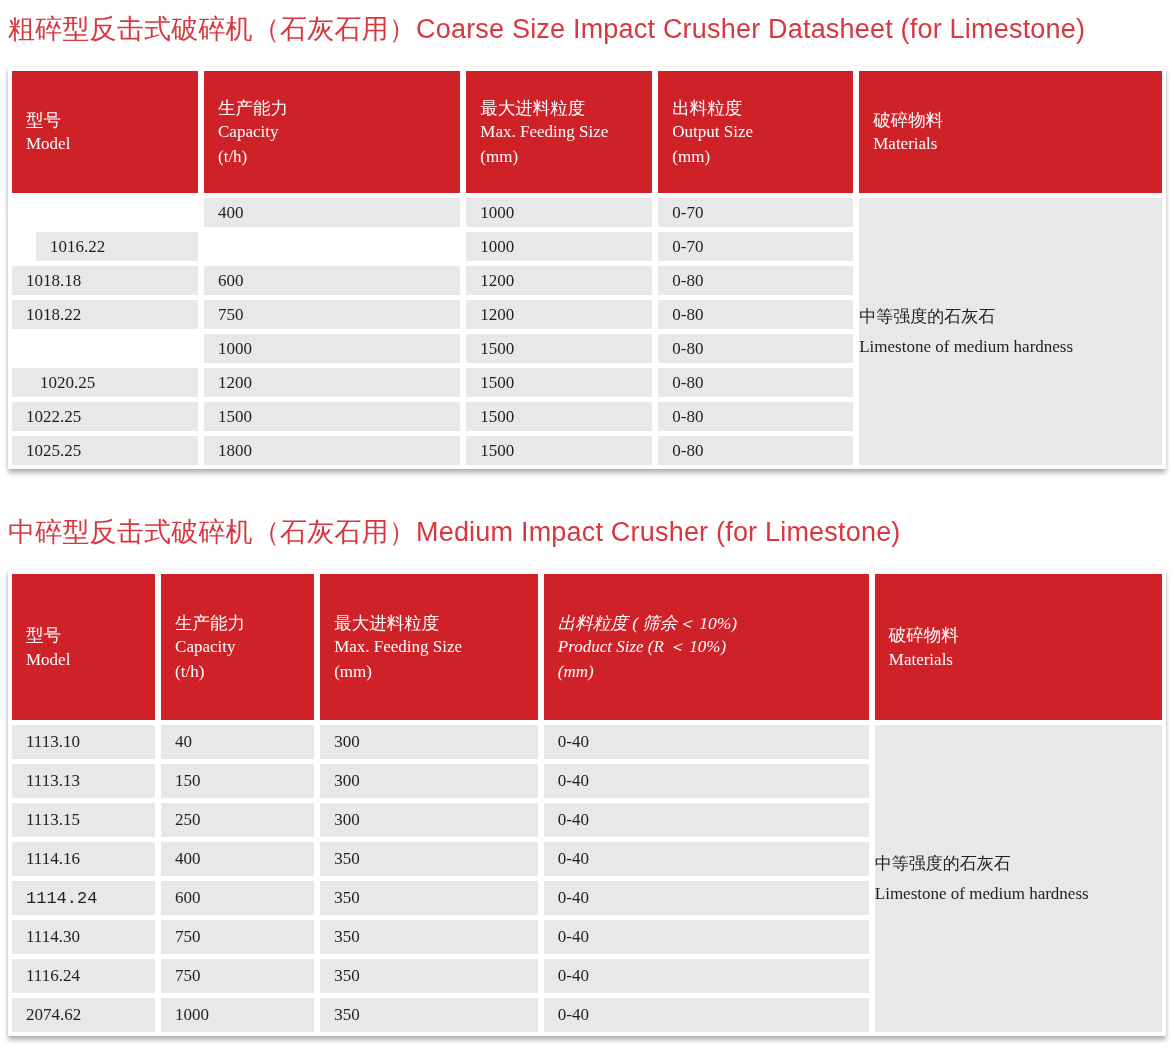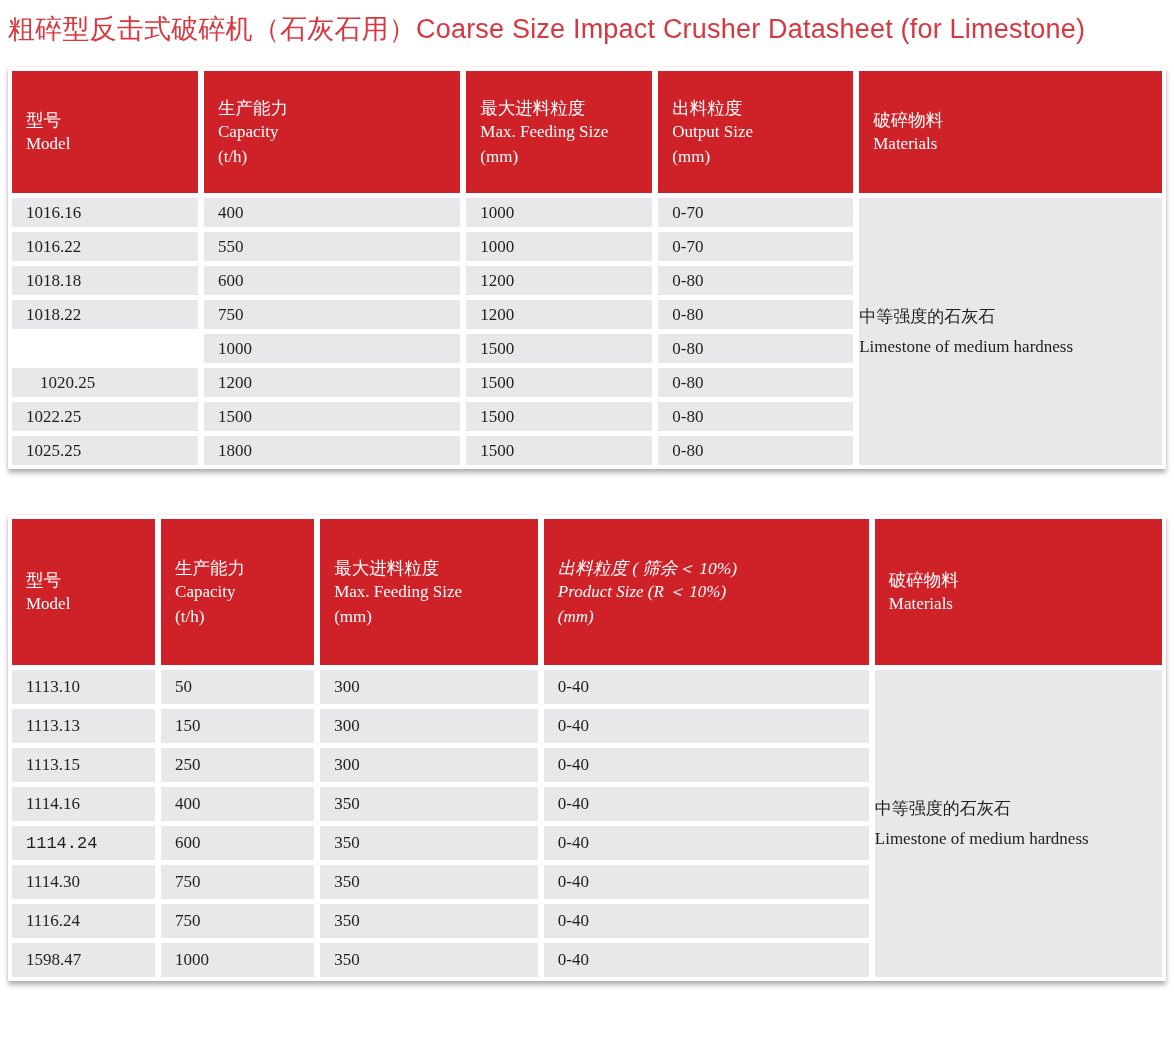--- a/index.html
+++ b/index.html
@@ -83,26 +83,24 @@
         </div>
         <div class="hcell" style="grid-area: 1 / 4;">
           <div class="zh">出料粒度</div>
           <div class="en">Output Size</div>
           <div class="unit">(mm)</div>
         </div>
         <div class="hcell" style="grid-area: 1 / 5;">
           <div class="zh">破碎物料</div>
           <div class="en">Materials</div>
         </div>
-        <div class="bcell" style="grid-area: 2 / 1;">1016.16</div>
         <div class="bcell" style="grid-area: 2 / 2;">400</div>
         <div class="bcell" style="grid-area: 2 / 3;">1000</div>
         <div class="bcell" style="grid-area: 2 / 4;">0-70</div>
-        <div class="bcell" style="grid-area: 3 / 1;">1016.22</div>
-        <div class="bcell" style="grid-area: 3 / 2;">550</div>
+        <div class="bcell" style="grid-area: 3 / 1; margin-left: 24px;">1016.22</div>
         <div class="bcell" style="grid-area: 3 / 3;">1000</div>
         <div class="bcell" style="grid-area: 3 / 4;">0-70</div>
         <div class="bcell" style="grid-area: 4 / 1;">1018.18</div>
         <div class="bcell" style="grid-area: 4 / 2;">600</div>
         <div class="bcell" style="grid-area: 4 / 3;">1200</div>
         <div class="bcell" style="grid-area: 4 / 4;">0-80</div>
         <div class="bcell" style="grid-area: 5 / 1;">1018.22</div>
         <div class="bcell" style="grid-area: 5 / 2;">750</div>
         <div class="bcell" style="grid-area: 5 / 3;">1200</div>
         <div class="bcell" style="grid-area: 5 / 4;">0-80</div>
@@ -123,20 +121,21 @@
         <div class="bcell" style="grid-area: 9 / 4;">0-80</div>
         <div class="bcell materials" style="grid-area: 2 / 5 / span 8;">
           <div>中等强度的石灰石</div>
           <div>Limestone of medium hardness</div>
         </div>
       </div>
   </div>
 </div>
 
 <div class="section">
+  <div class="table-title">中碎型反击式破碎机（石灰石用）Medium Impact Crusher (for Limestone)</div>
   <div class="table-card">
     <div class="crusher-table" style="--cols:144fr 154fr 219fr 327fr 289fr; --hh:146px; --rh:34px;">
         <div class="hcell" style="grid-area: 1 / 1;">
           <div class="zh">型号</div>
           <div class="en">Model</div>
         </div>
         <div class="hcell" style="grid-area: 1 / 2;">
           <div class="zh">生产能力</div>
           <div class="en">Capacity</div>
           <div class="unit">(t/h)</div>
@@ -149,21 +148,21 @@
         <div class="hcell" style="grid-area: 1 / 4; font-style: italic;">
           <div class="zh">出料粒度 ( 筛余＜ 10%)</div>
           <div class="en">Product Size (R ＜ 10%)</div>
           <div class="unit">(mm)</div>
         </div>
         <div class="hcell" style="grid-area: 1 / 5;">
           <div class="zh">破碎物料</div>
           <div class="en">Materials</div>
         </div>
         <div class="bcell" style="grid-area: 2 / 1;">1113.10</div>
-        <div class="bcell" style="grid-area: 2 / 2;">50</div>
+        <div class="bcell" style="grid-area: 2 / 2;">40</div>
         <div class="bcell" style="grid-area: 2 / 3;">300</div>
         <div class="bcell" style="grid-area: 2 / 4;">0-40</div>
         <div class="bcell" style="grid-area: 3 / 1;">1113.13</div>
         <div class="bcell" style="grid-area: 3 / 2;">150</div>
         <div class="bcell" style="grid-area: 3 / 3;">300</div>
         <div class="bcell" style="grid-area: 3 / 4;">0-40</div>
         <div class="bcell" style="grid-area: 4 / 1;">1113.15</div>
         <div class="bcell" style="grid-area: 4 / 2;">250</div>
         <div class="bcell" style="grid-area: 4 / 3;">300</div>
         <div class="bcell" style="grid-area: 4 / 4;">0-40</div>
@@ -176,21 +175,21 @@
         <div class="bcell" style="grid-area: 6 / 3;">350</div>
         <div class="bcell" style="grid-area: 6 / 4;">0-40</div>
         <div class="bcell" style="grid-area: 7 / 1;">1114.30</div>
         <div class="bcell" style="grid-area: 7 / 2;">750</div>
         <div class="bcell" style="grid-area: 7 / 3;">350</div>
         <div class="bcell" style="grid-area: 7 / 4;">0-40</div>
         <div class="bcell" style="grid-area: 8 / 1;">1116.24</div>
         <div class="bcell" style="grid-area: 8 / 2;">750</div>
         <div class="bcell" style="grid-area: 8 / 3;">350</div>
         <div class="bcell" style="grid-area: 8 / 4;">0-40</div>
-        <div class="bcell" style="grid-area: 9 / 1;">1598.47</div>
+        <div class="bcell" style="grid-area: 9 / 1;">2074.62</div>
         <div class="bcell" style="grid-area: 9 / 2;">1000</div>
         <div class="bcell" style="grid-area: 9 / 3;">350</div>
         <div class="bcell" style="grid-area: 9 / 4;">0-40</div>
         <div class="bcell materials" style="grid-area: 2 / 5 / span 8;">
           <div>中等强度的石灰石</div>
           <div>Limestone of medium hardness</div>
         </div>
       </div>
   </div>
 </div>

